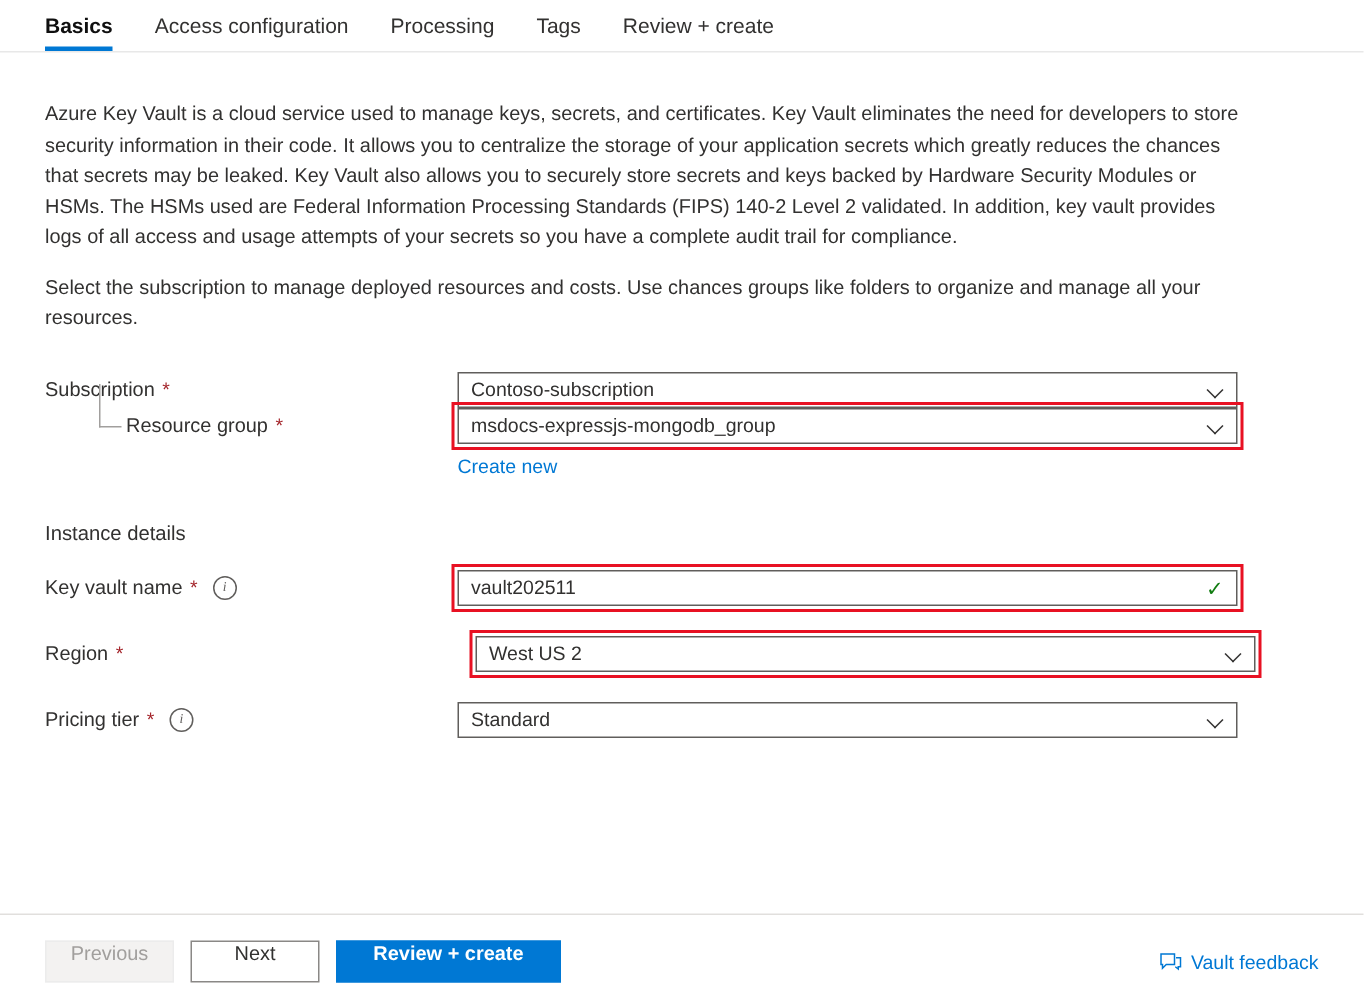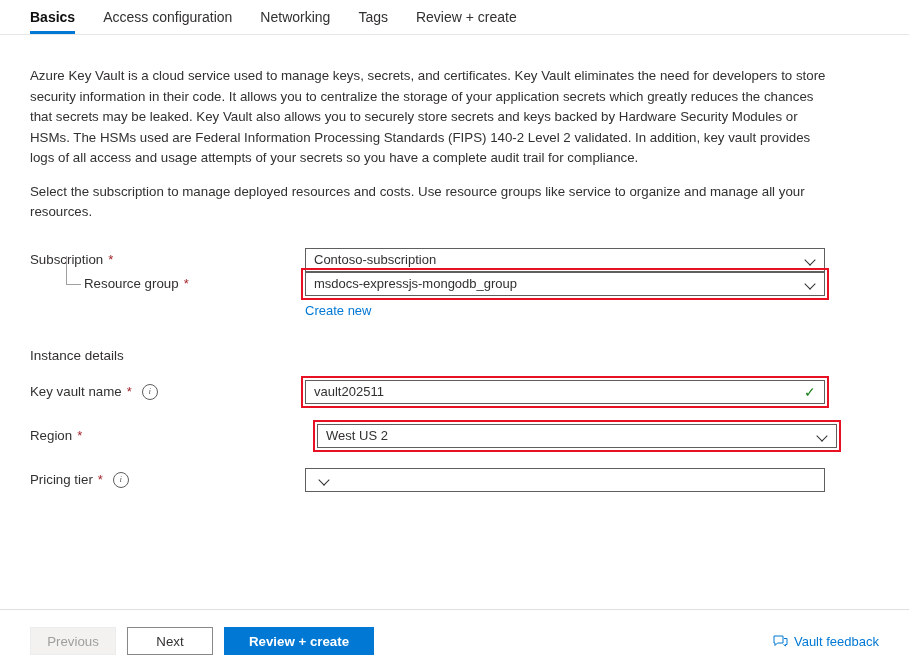--- a/index.html
+++ b/index.html
@@ -231,21 +231,20 @@
     padding: 0 30px;
     box-sizing: border-box;
   }
   .btn {
     height: 28px;
     min-width: 86px;
     box-sizing: border-box;
     font-size: 13.3px;
     font-family: "Liberation Sans", sans-serif;
     display: inline-flex;
-    align-items: center;
     justify-content: center;
     padding: 0 16px;
     margin-right: 11px;
     cursor: pointer;
     border: 1px solid #8a8886;
     background: #ffffff;
     color: #323130;
   }
   .btn.disabled {
     color: #a19f9d;
@@ -272,31 +271,31 @@
   .feedback svg { display: block; }
 </style>
 </head>
 <body>
 
 <div class="page">
 
   <div class="tabbar">
     <div class="tab active"><span>Basics</span></div>
     <div class="tab"><span>Access configuration</span></div>
-    <div class="tab"><span>Networking</span></div>
+    <div class="tab"><span>Processing</span></div>
     <div class="tab"><span>Tags</span></div>
     <div class="tab"><span>Review + create</span></div>
   </div>
   <div class="tab-separator"></div>
 
   <div class="content">
 
     <p class="intro">Azure Key Vault is a cloud service used to manage keys, secrets, and certificates. Key Vault eliminates the need for developers to store security information in their code. It allows you to centralize the storage of your application secrets which greatly reduces the chances that secrets may be leaked. Key Vault also allows you to securely store secrets and keys backed by Hardware Security Modules or HSMs. The HSMs used are Federal Information Processing Standards (FIPS) 140-2 Level 2 validated. In addition, key vault provides logs of all access and usage attempts of your secrets so you have a complete audit trail for compliance.</p>
 
-    <div class="section-desc">Select the subscription to manage deployed resources and costs. Use resource groups like service to organize and manage all your resources.</div>
+    <div class="section-desc">Select the subscription to manage deployed resources and costs. Use chances groups like folders to organize and manage all your resources.</div>
 
     <div class="form">
 
       
       <div class="row" style="">
         <div class="label">
           <span>Subscription</span>
           <span class="req">*</span>
         </div>
         <div class="field">
@@ -360,20 +359,21 @@
       </div>
 
       <div class="row">
         <div class="label">
           <span>Pricing tier</span>
           <span class="req">*</span>
           <span class="info-icon">i</span>
         </div>
         <div class="field">
           <div class="control">
+            <span class="value">Standard</span>
             <span class="chevron"></span>
           </div>
         </div>
       </div>
 
     </div>
   </div>
 
   <div class="footer-sep"></div>
 

